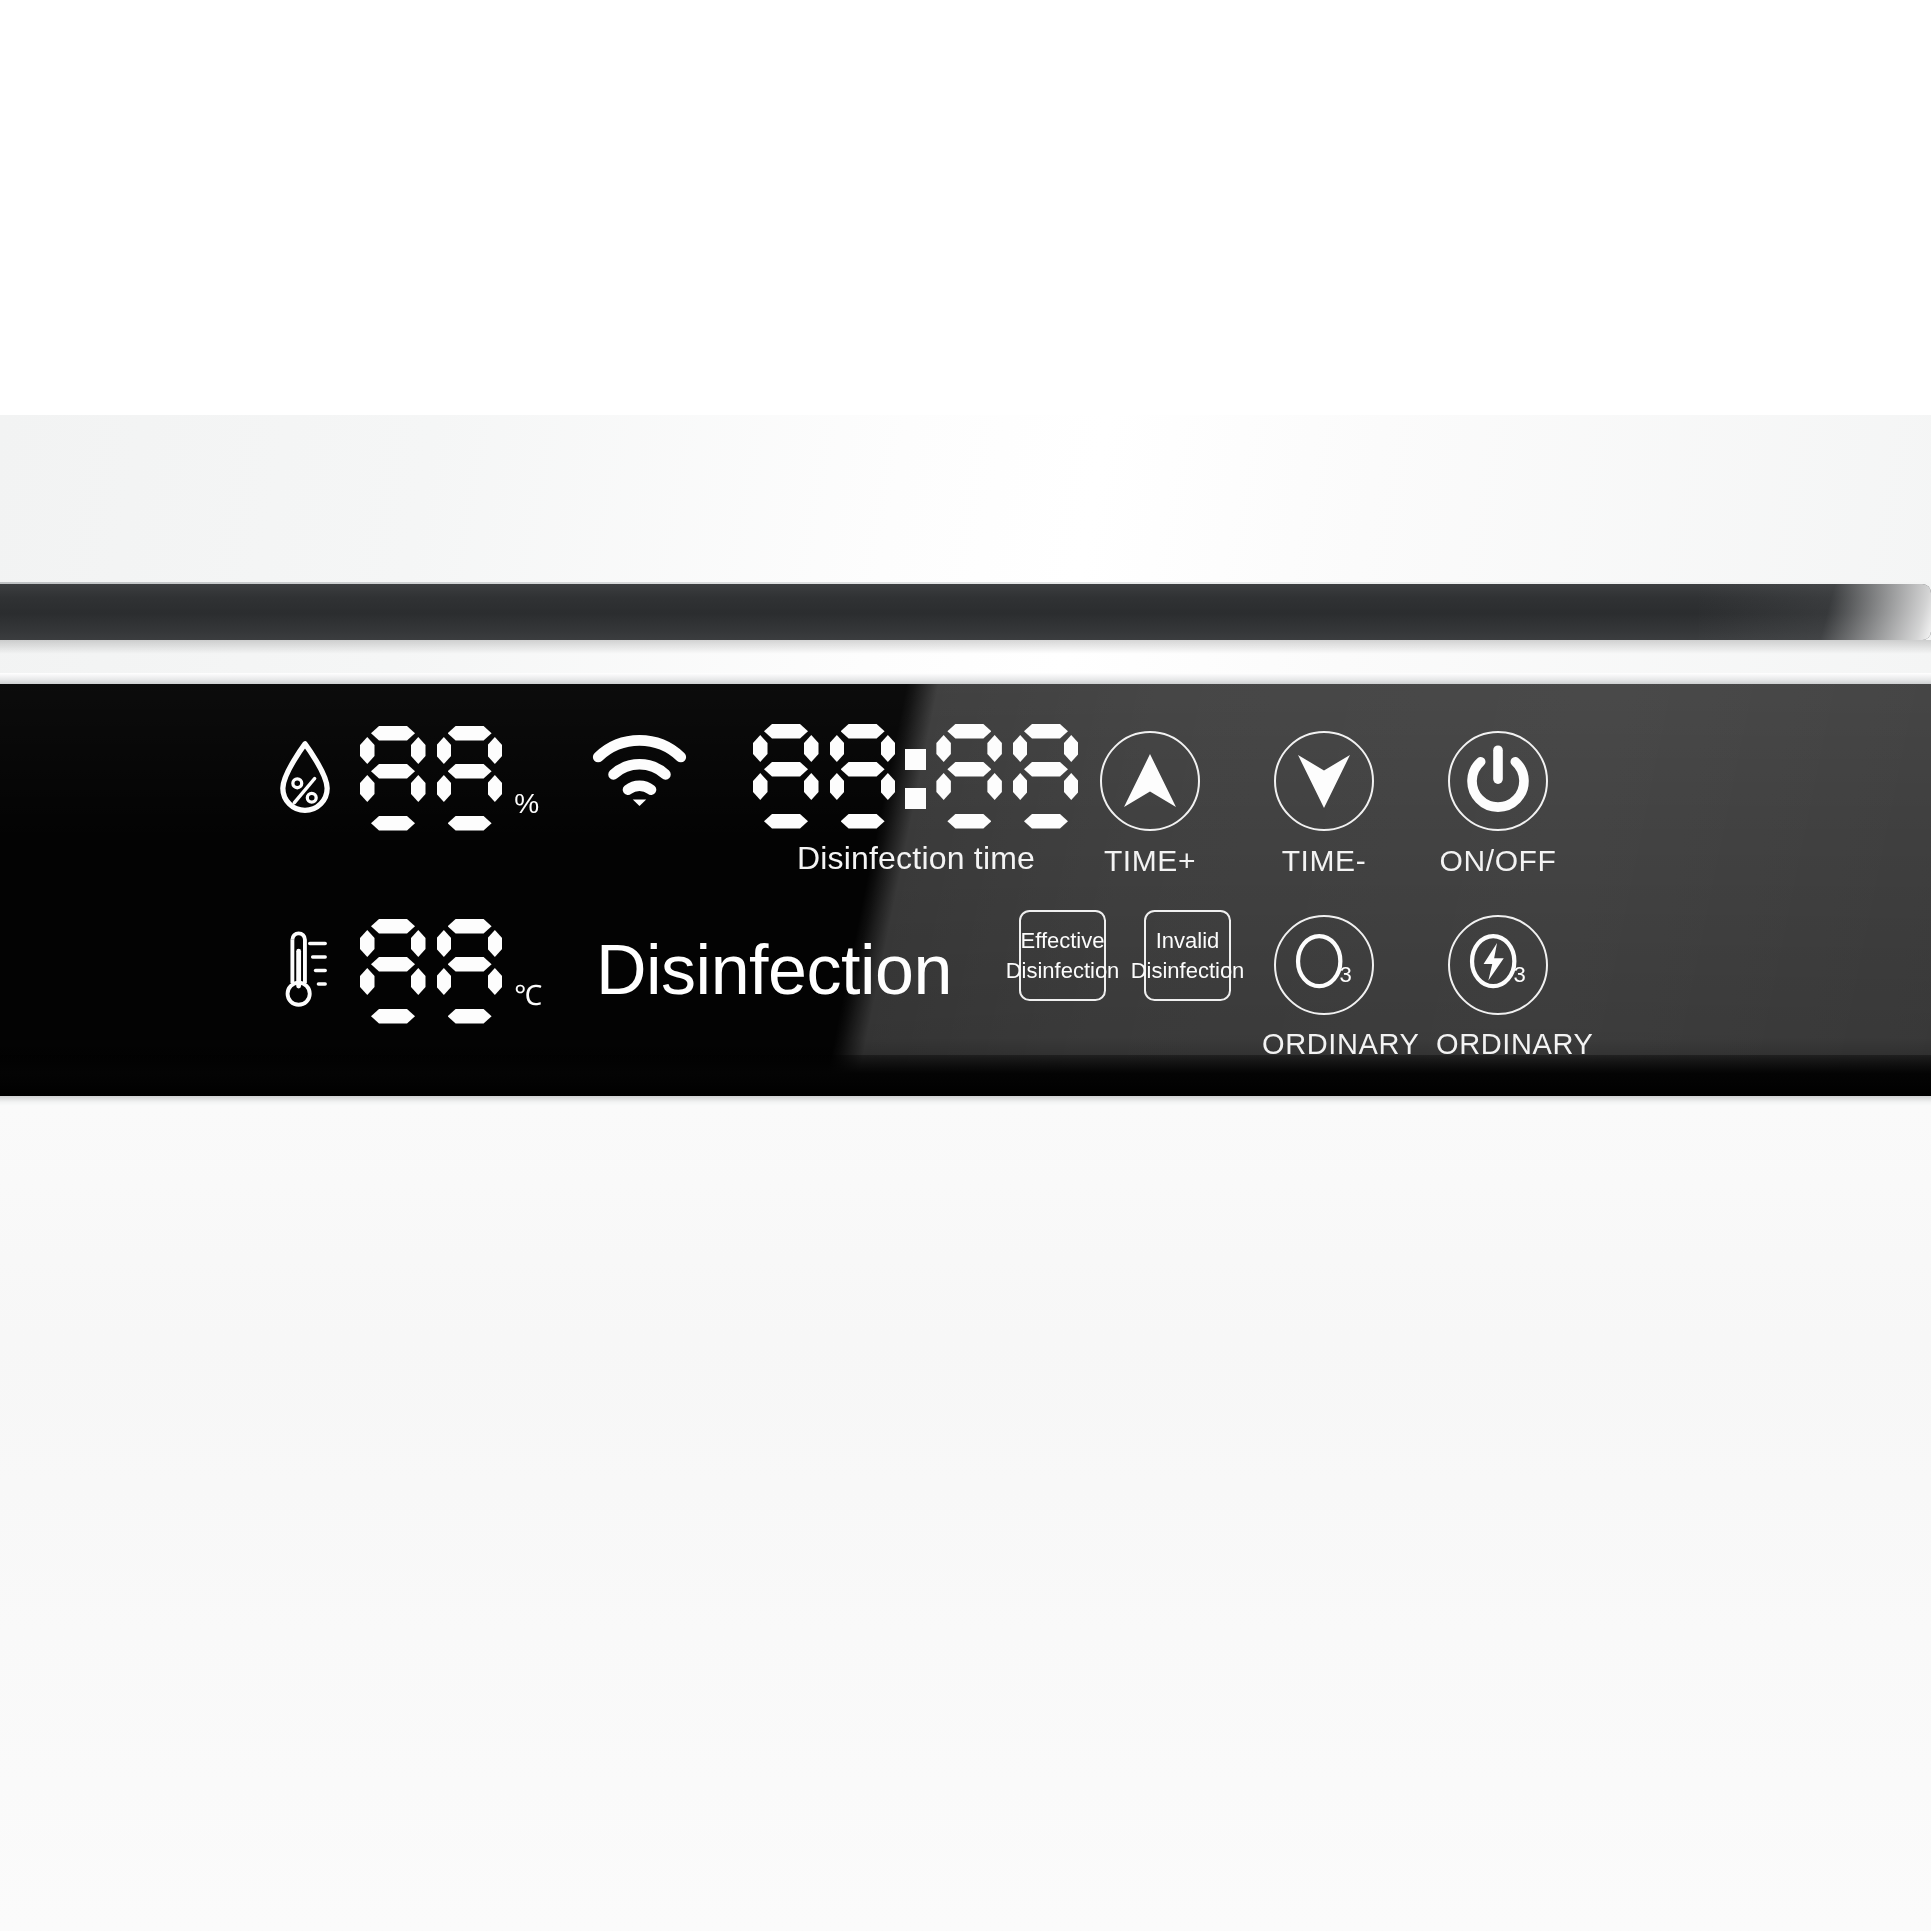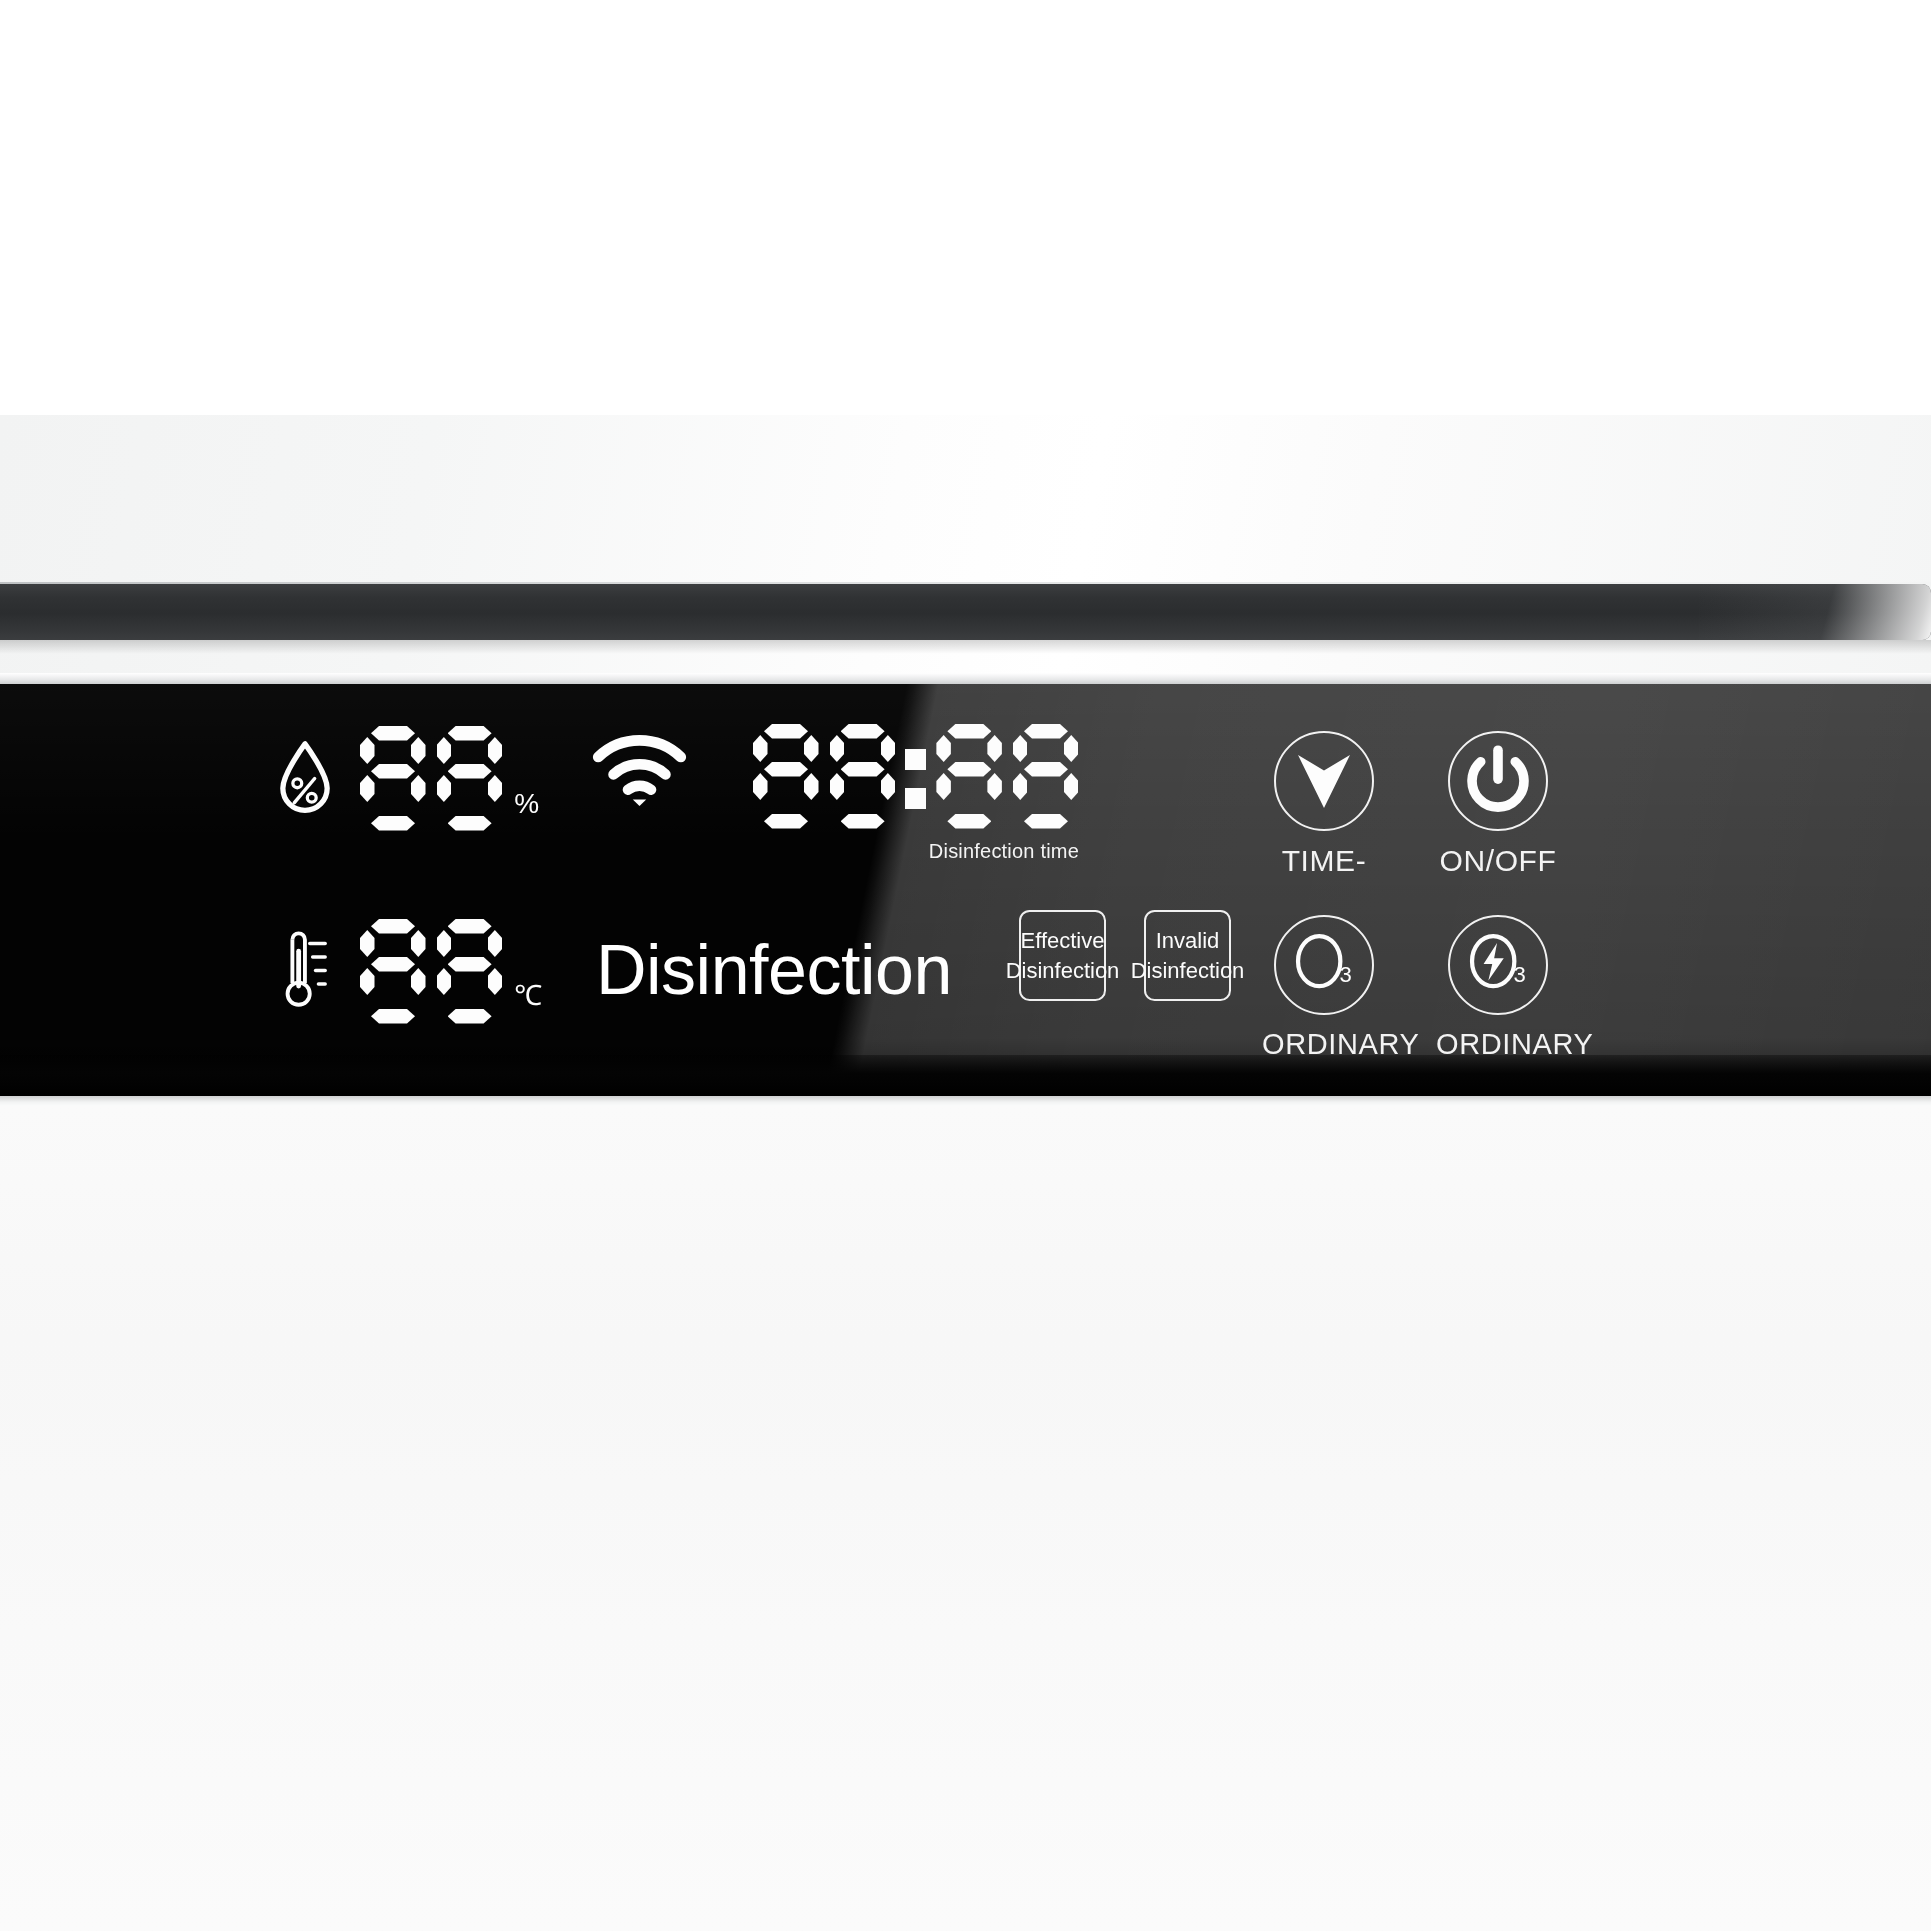--- a/index.html
+++ b/index.html
@@ -92,21 +92,21 @@
 
   
   #row-humidity{position:absolute;left:275px;top:726px;display:flex;align-items:center;}
   #row-temperature{position:absolute;left:275px;top:919px;display:flex;align-items:center;}
   .unit-suffix{color:#fdfdfd;font-size:28px;margin-left:11.6px;align-self:flex-end;margin-bottom:9.7px;font-family:"Liberation Sans",sans-serif;}
 
   #wifi-icon-wrap{position:absolute;left:592px;top:734px;width:95px;height:75px;}
 
   #clock-block{position:absolute;left:753px;top:724px;}
   #clock-digits{display:flex;align-items:center;}
-  #clock-caption{margin-top:11.6px;text-align:right;color:#f4f4f4;font-size:20px;letter-spacing:0.2px;width:100%;}
+  #clock-caption{margin-top:11.6px;text-align:center;color:#f4f4f4;font-size:32px;letter-spacing:0.2px;width:100%;}
 
   #big-status{position:absolute;left:596px;top:935px;color:#ffffff;font-size:70px;letter-spacing:-0.5px;line-height:1;}
 
   
   .rbtn{position:absolute;width:124px;text-align:center;}
   .rbtn .ring{
     width:100px;height:100px;border-radius:50%;
     border:2.5px solid rgba(255,255,255,.93);
     margin:0 auto;position:relative;box-sizing:border-box;
   }
@@ -207,20 +207,30 @@
 
   <div class="spad" id="pad-effective">
     <span>Effective</span>
     <span>Disinfection</span>
   </div>
   <div class="spad" id="pad-invalid">
     <span>Invalid</span>
     <span>Disinfection</span>
   </div>
 
+  <div class="rbtn" id="btn-time-plus">
+    <div class="ring">
+      <span>
+        <svg width="100" height="100" viewBox="0 0 104 104" style="position:absolute;left:-2.5px;top:-2.5px;">
+          <path d="M52 24 L79 79 L52 63 L25 79 Z" fill="#fdfdfd"></path>
+        </svg>
+      </span>
+    </div>
+    <div class="lbl">TIME+</div>
+  </div>
 
   <div class="rbtn" id="btn-onoff">
     <div class="ring">
       <span>
         <svg width="100" height="100" viewBox="0 0 104 104" style="position:absolute;left:-2.5px;top:-2.5px;">
           <path d="M34 32 A27 27 0 1 0 70 32" fill="none" stroke="#fdfdfd" stroke-width="10" stroke-linecap="round"></path>
           <line x1="52" y1="20" x2="52" y2="50" stroke="#fdfdfd" stroke-width="10" stroke-linecap="round"></line>
         </svg>
       </span>
     </div>

